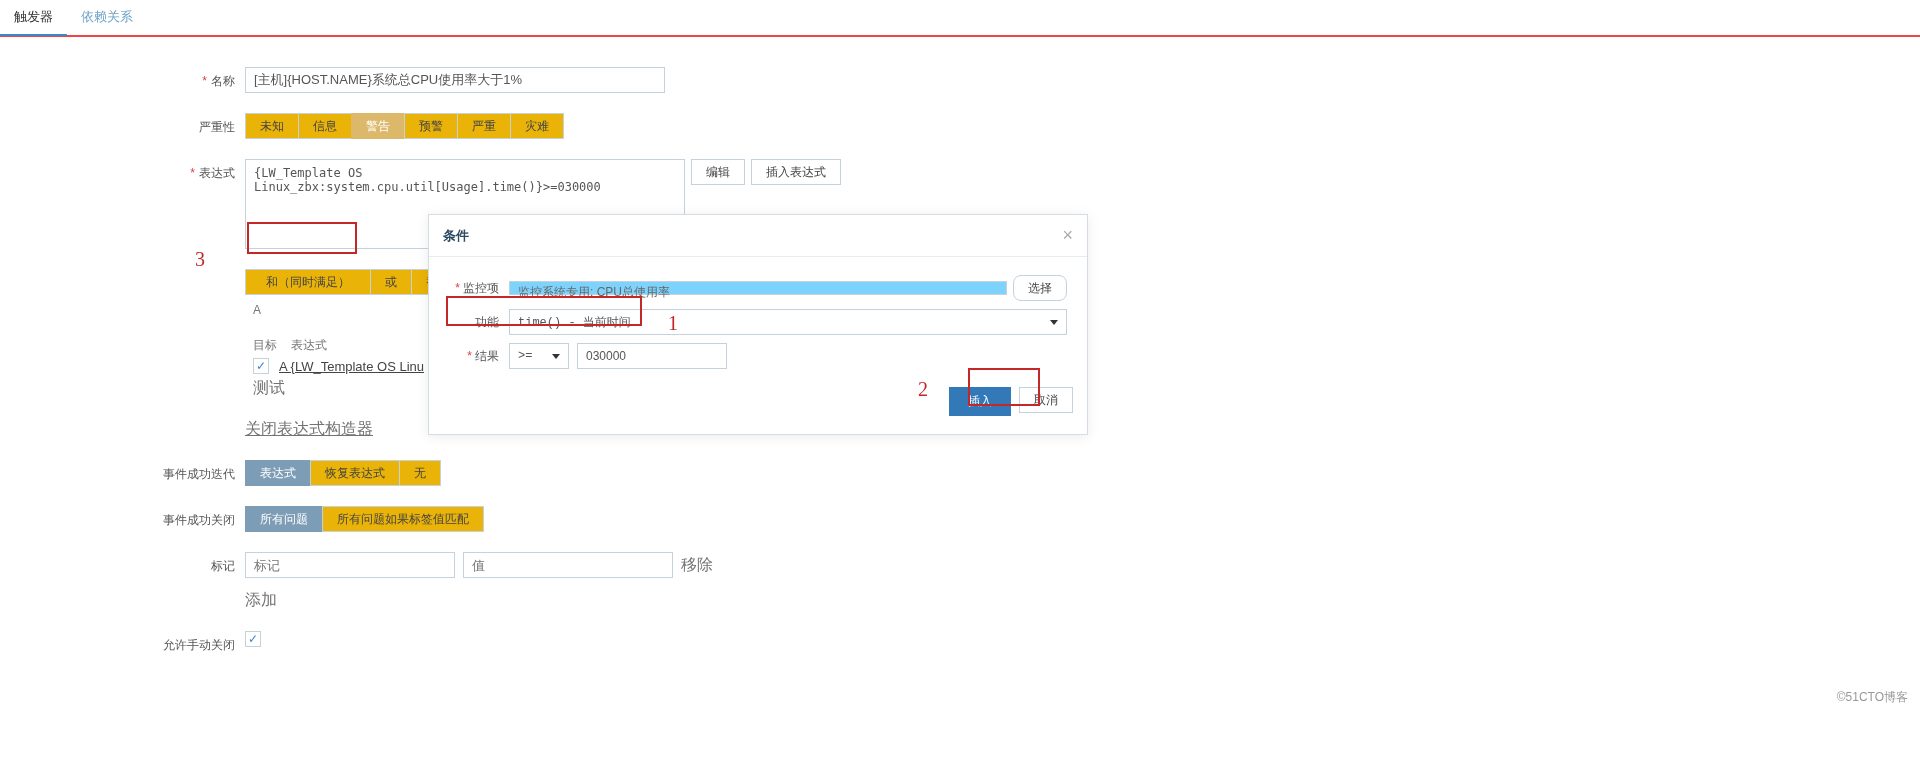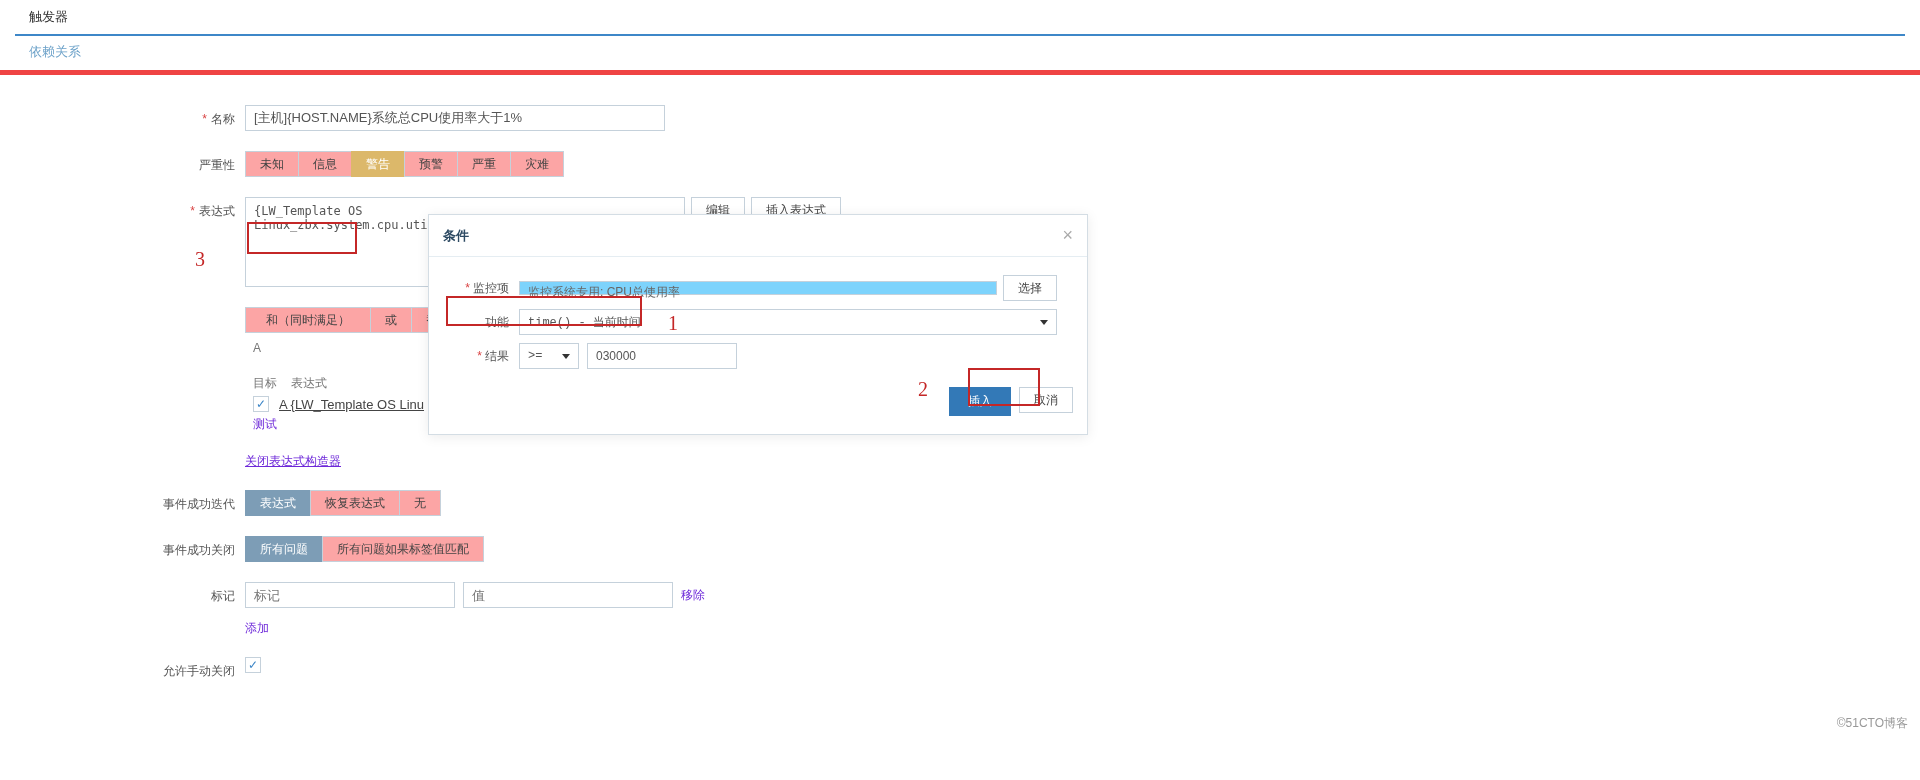--- a/index.html
+++ b/index.html
@@ -6,23 +6,22 @@
   body {
     margin: 0;
     font-family: Arial, "Microsoft YaHei", sans-serif;
     font-size: 13px;
     color: #333;
     background: #fff;
     position: relative;
   }
   .tabs {
     display: flex;
-    border-bottom: 5px solid #ef4444;
-    padding: 0 15px;
-    flex-direction: column;
+    border-bottom: 2px solid #ef4444;
+    padding: 0 0;
   }
   .tab {
     padding: 8px 14px;
     color: #6da2c9;
     cursor: pointer;
     border-bottom: 2px solid transparent;
     margin-bottom: -1px;
   }
   .tab.active {
     color: #333;
@@ -60,21 +59,21 @@
     border: 1px solid #c5d1db;
     padding: 2px 8px;
     color: #555;
     font-size: 13px;
   }
   .text-input.small { width: 210px; }
   .seg-group { display: flex; }
   .seg {
     border: 1px solid #c5d1db;
     padding: 4px 14px;
-    background: #fca5a5;
+    background: #eab308;
     color: #444;
     font-size: 12px;
     margin-left: -1px;
     cursor: pointer;
     height: 26px;
     display: flex;
     align-items: center;
   }
   .seg:first-child { margin-left: 0; }
   .seg.sel { background: #dcb86a; color: #fff; border-color: #dcb86a; }
@@ -92,21 +91,21 @@
     border: 1px solid #c5d1db;
     padding: 4px 14px;
     background: #fff;
     color: #444;
     font-size: 12px;
     cursor: pointer;
     height: 26px;
     display: inline-flex;
     align-items: center;
   }
-  .link { color: #6d28d9; cursor: pointer; font-size: 12px; text-align: right; }
+  .link { color: #737373; cursor: pointer; font-size: 16px; text-align: right; }
   .underline { text-decoration: underline; }
   .letter-a { color: #777; font-size: 12px; margin: 2px 0 0 8px; }
   .checkbox {
     width: 16px; height: 16px; border: 1px solid #c5d1db;
     display: inline-flex; align-items: center; justify-content: center;
     color: #3e87c8; font-size: 12px;
     cursor: pointer;
   }
   .th-group { color: #777; font-size: 12px; display:flex; gap: 14px; margin-left: 8px; }
   .redbox1 {
@@ -132,21 +131,21 @@
   .dlg-head {
     padding: 10px 14px;
     border-bottom: 1px solid #e5edf2;
     display: flex;
     justify-content: space-between;
     align-items: center;
   }
   .dlg-title { font-weight: bold; color: #2d4a63; }
   .dlg-close { color: #aaa; font-size: 18px; cursor: pointer; }
   .dlg-body { padding: 10px 14px 18px 14px; }
-  .dlg-row { display: flex; align-items: center; margin: 8px 16px; }
+  .dlg-row { display: flex; align-items: center; margin: 8px 6px; }
   .dlg-label { width: 50px; text-align: right; margin-right: 10px; color: #555; font-size: 12px; }
   .dlg-label.req::before { content: "*"; color:#d94343; margin-right:3px; }
   .ro-input {
     flex: 1;
     border: 1px solid #c5d1db;
     background: #7dd3fc;
     height: 14px;
     padding: 2px 8px;
     color: #666;
     font-size: 12px;
@@ -316,21 +315,21 @@
 
 <div class="dialog">
   <div class="dlg-head">
     <span class="dlg-title">条件</span>
     <span class="dlg-close">×</span>
   </div>
   <div class="dlg-body">
     <div class="dlg-row">
       <div class="dlg-label req">监控项</div>
       <div class="ro-input">监控系统专用: CPU总使用率</div>
-      <button class="btn" style="margin-left:6px;">选择</button>
+      <button class="btn" style="margin-left:6px;border-radius:8px;">选择</button>
     </div>
     <div class="dlg-row">
       <div class="dlg-label">功能</div>
       <div class="select">
         <span>time() - 当前时间</span>
         <span class="caret"></span>
       </div>
     </div>
     <div class="dlg-row">
       <div class="dlg-label req">结果</div>

